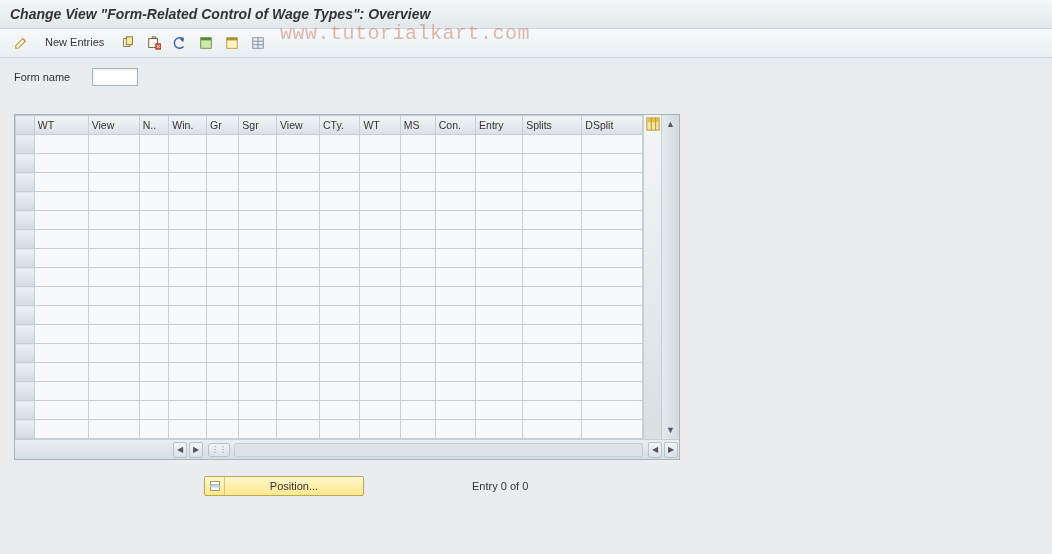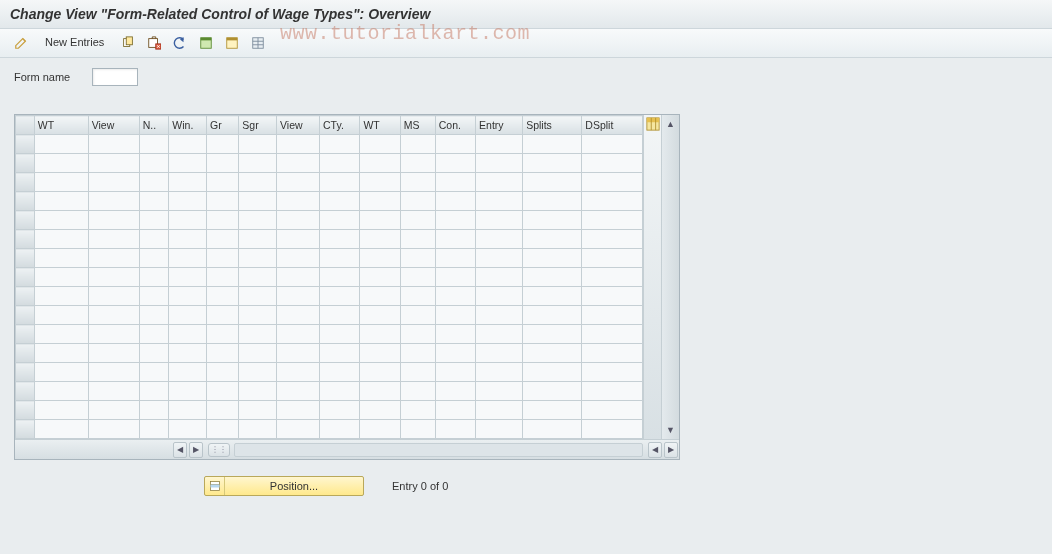--- a/index.html
+++ b/index.html
@@ -179,20 +179,21 @@
     margin: 0 4px;
     background: #dde4e8;
     border: 1px solid #c5cfd4;
     border-radius: 2px;
   }
   .footer-row {
     display: flex;
     align-items: center;
     margin-top: 16px;
     width: 666px;
+    gap: 80px;
     padding-left: 190px;
   }
   .position-btn {
     display: inline-flex;
     align-items: center;
     width: 160px;
     height: 20px;
     background: linear-gradient(#fff6cf, #ffe98c);
     border: 1px solid #b9a85a;
     border-radius: 2px;

